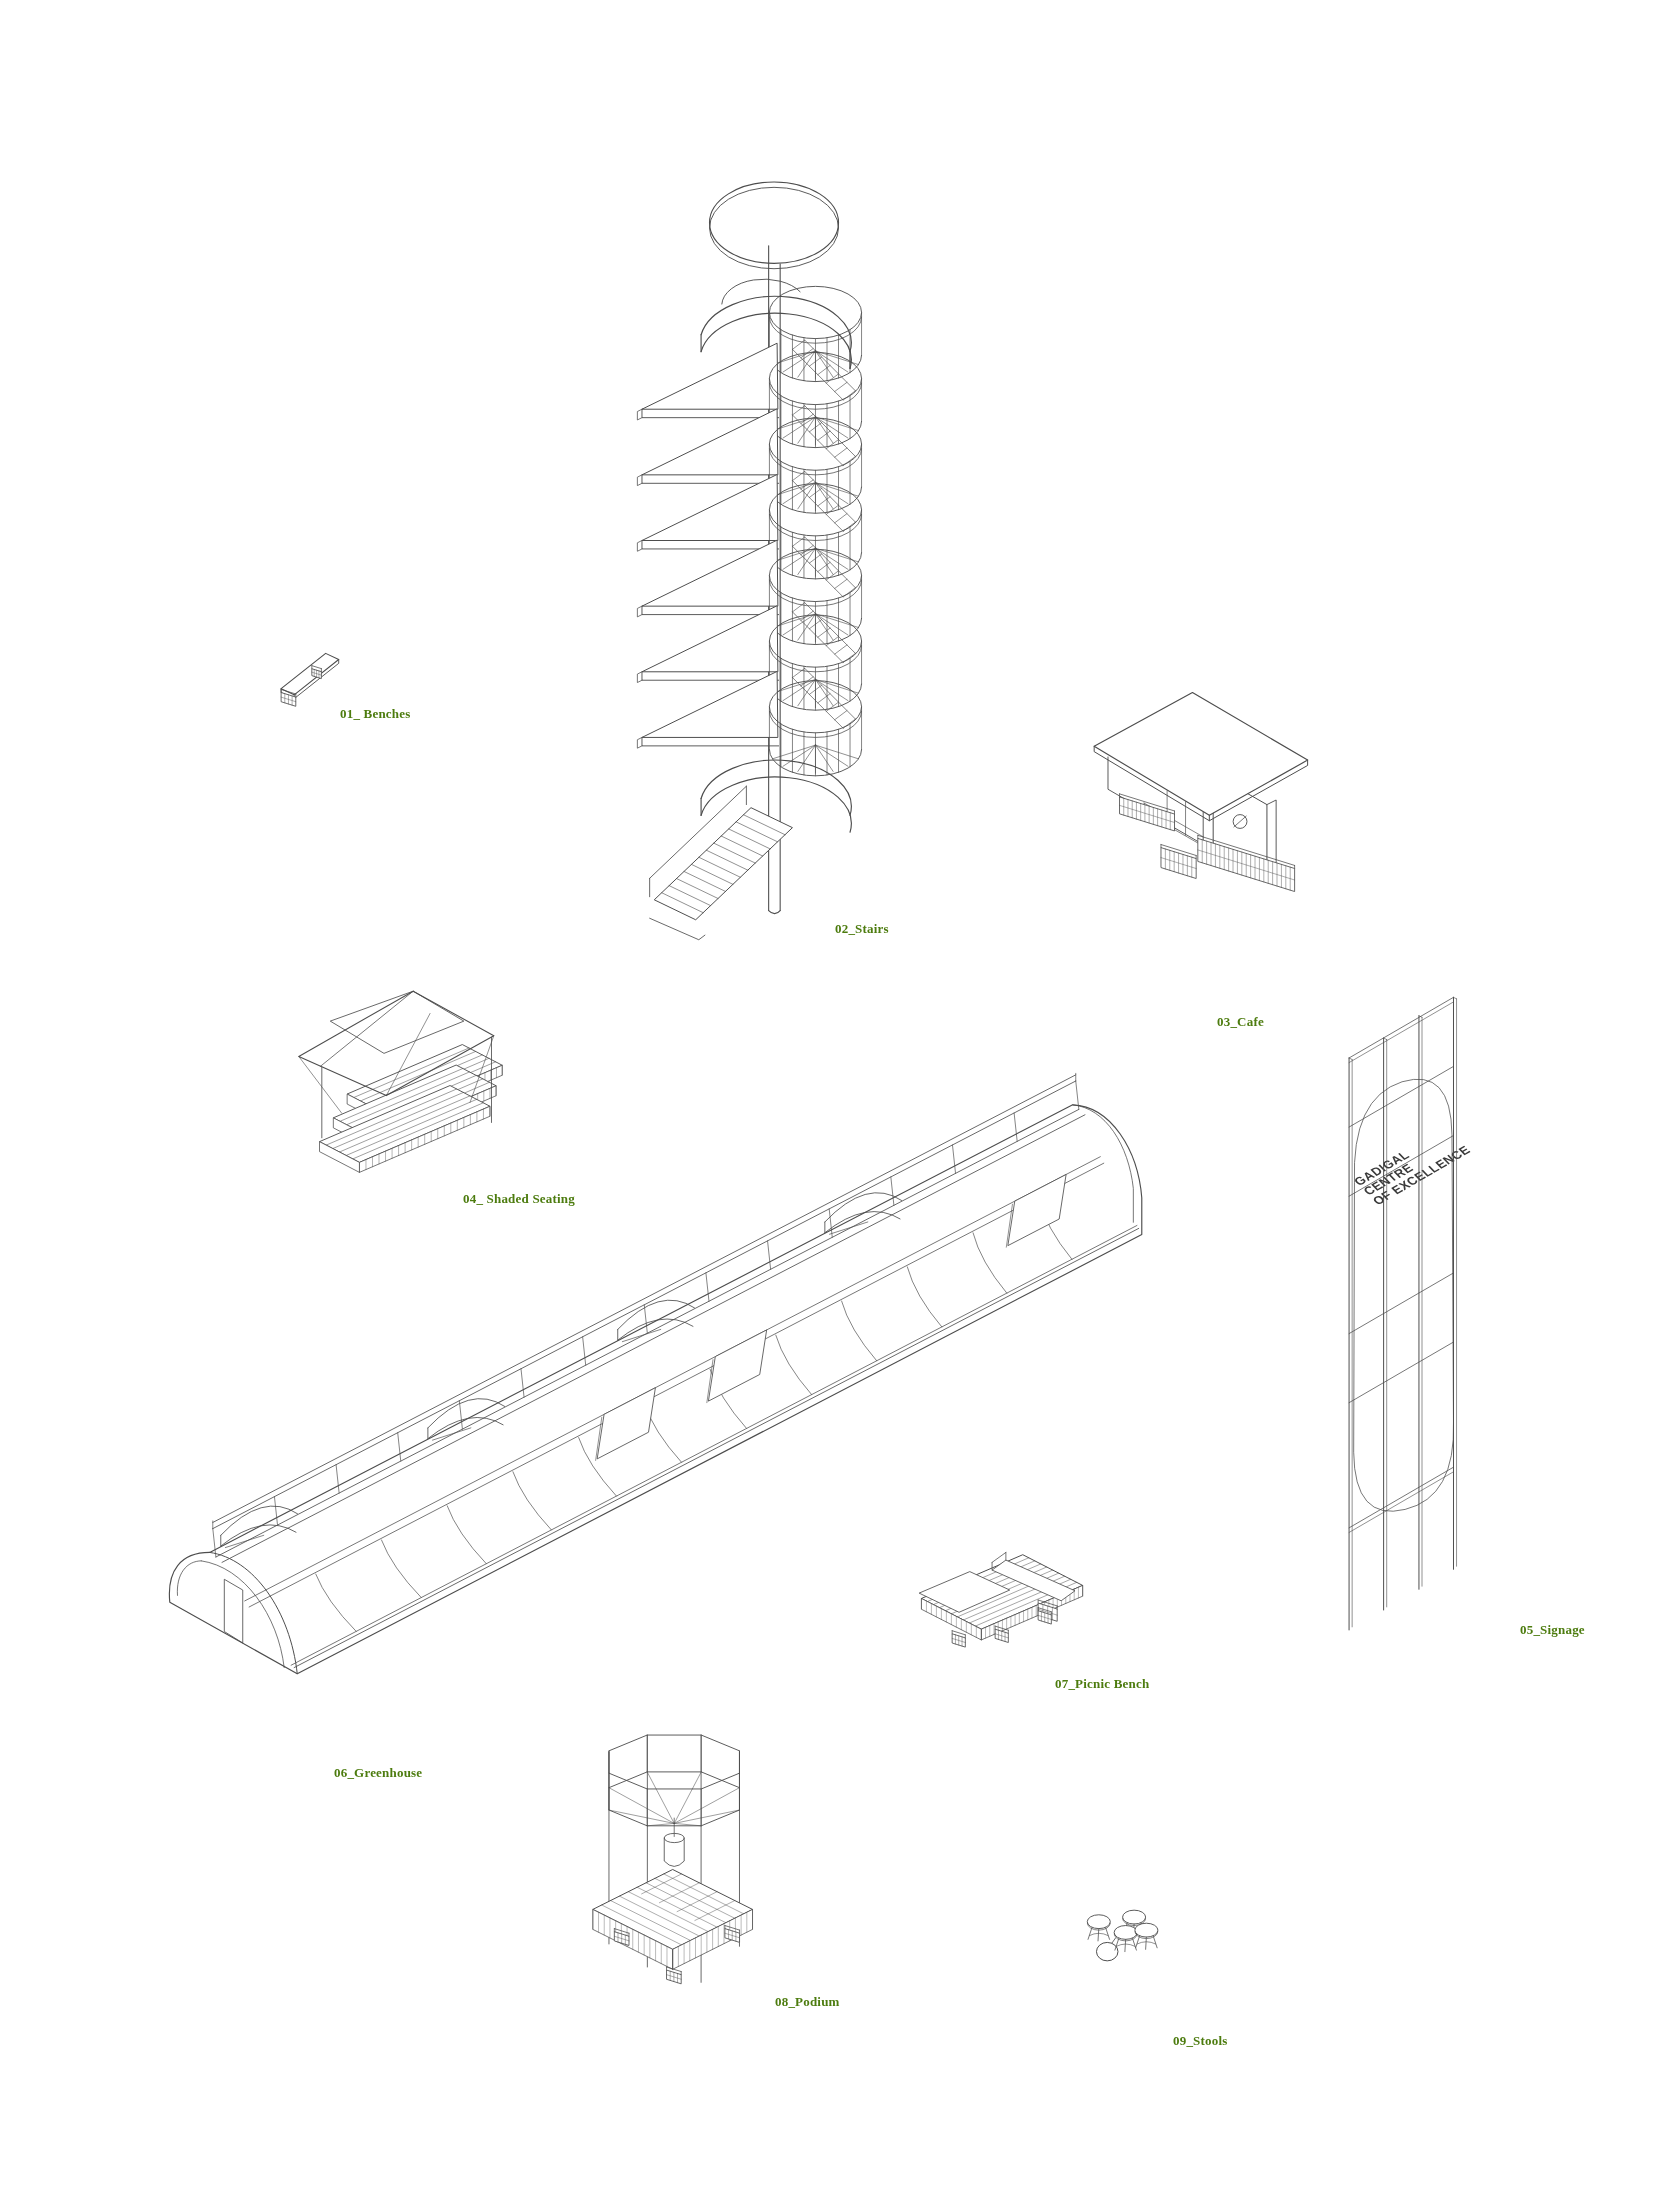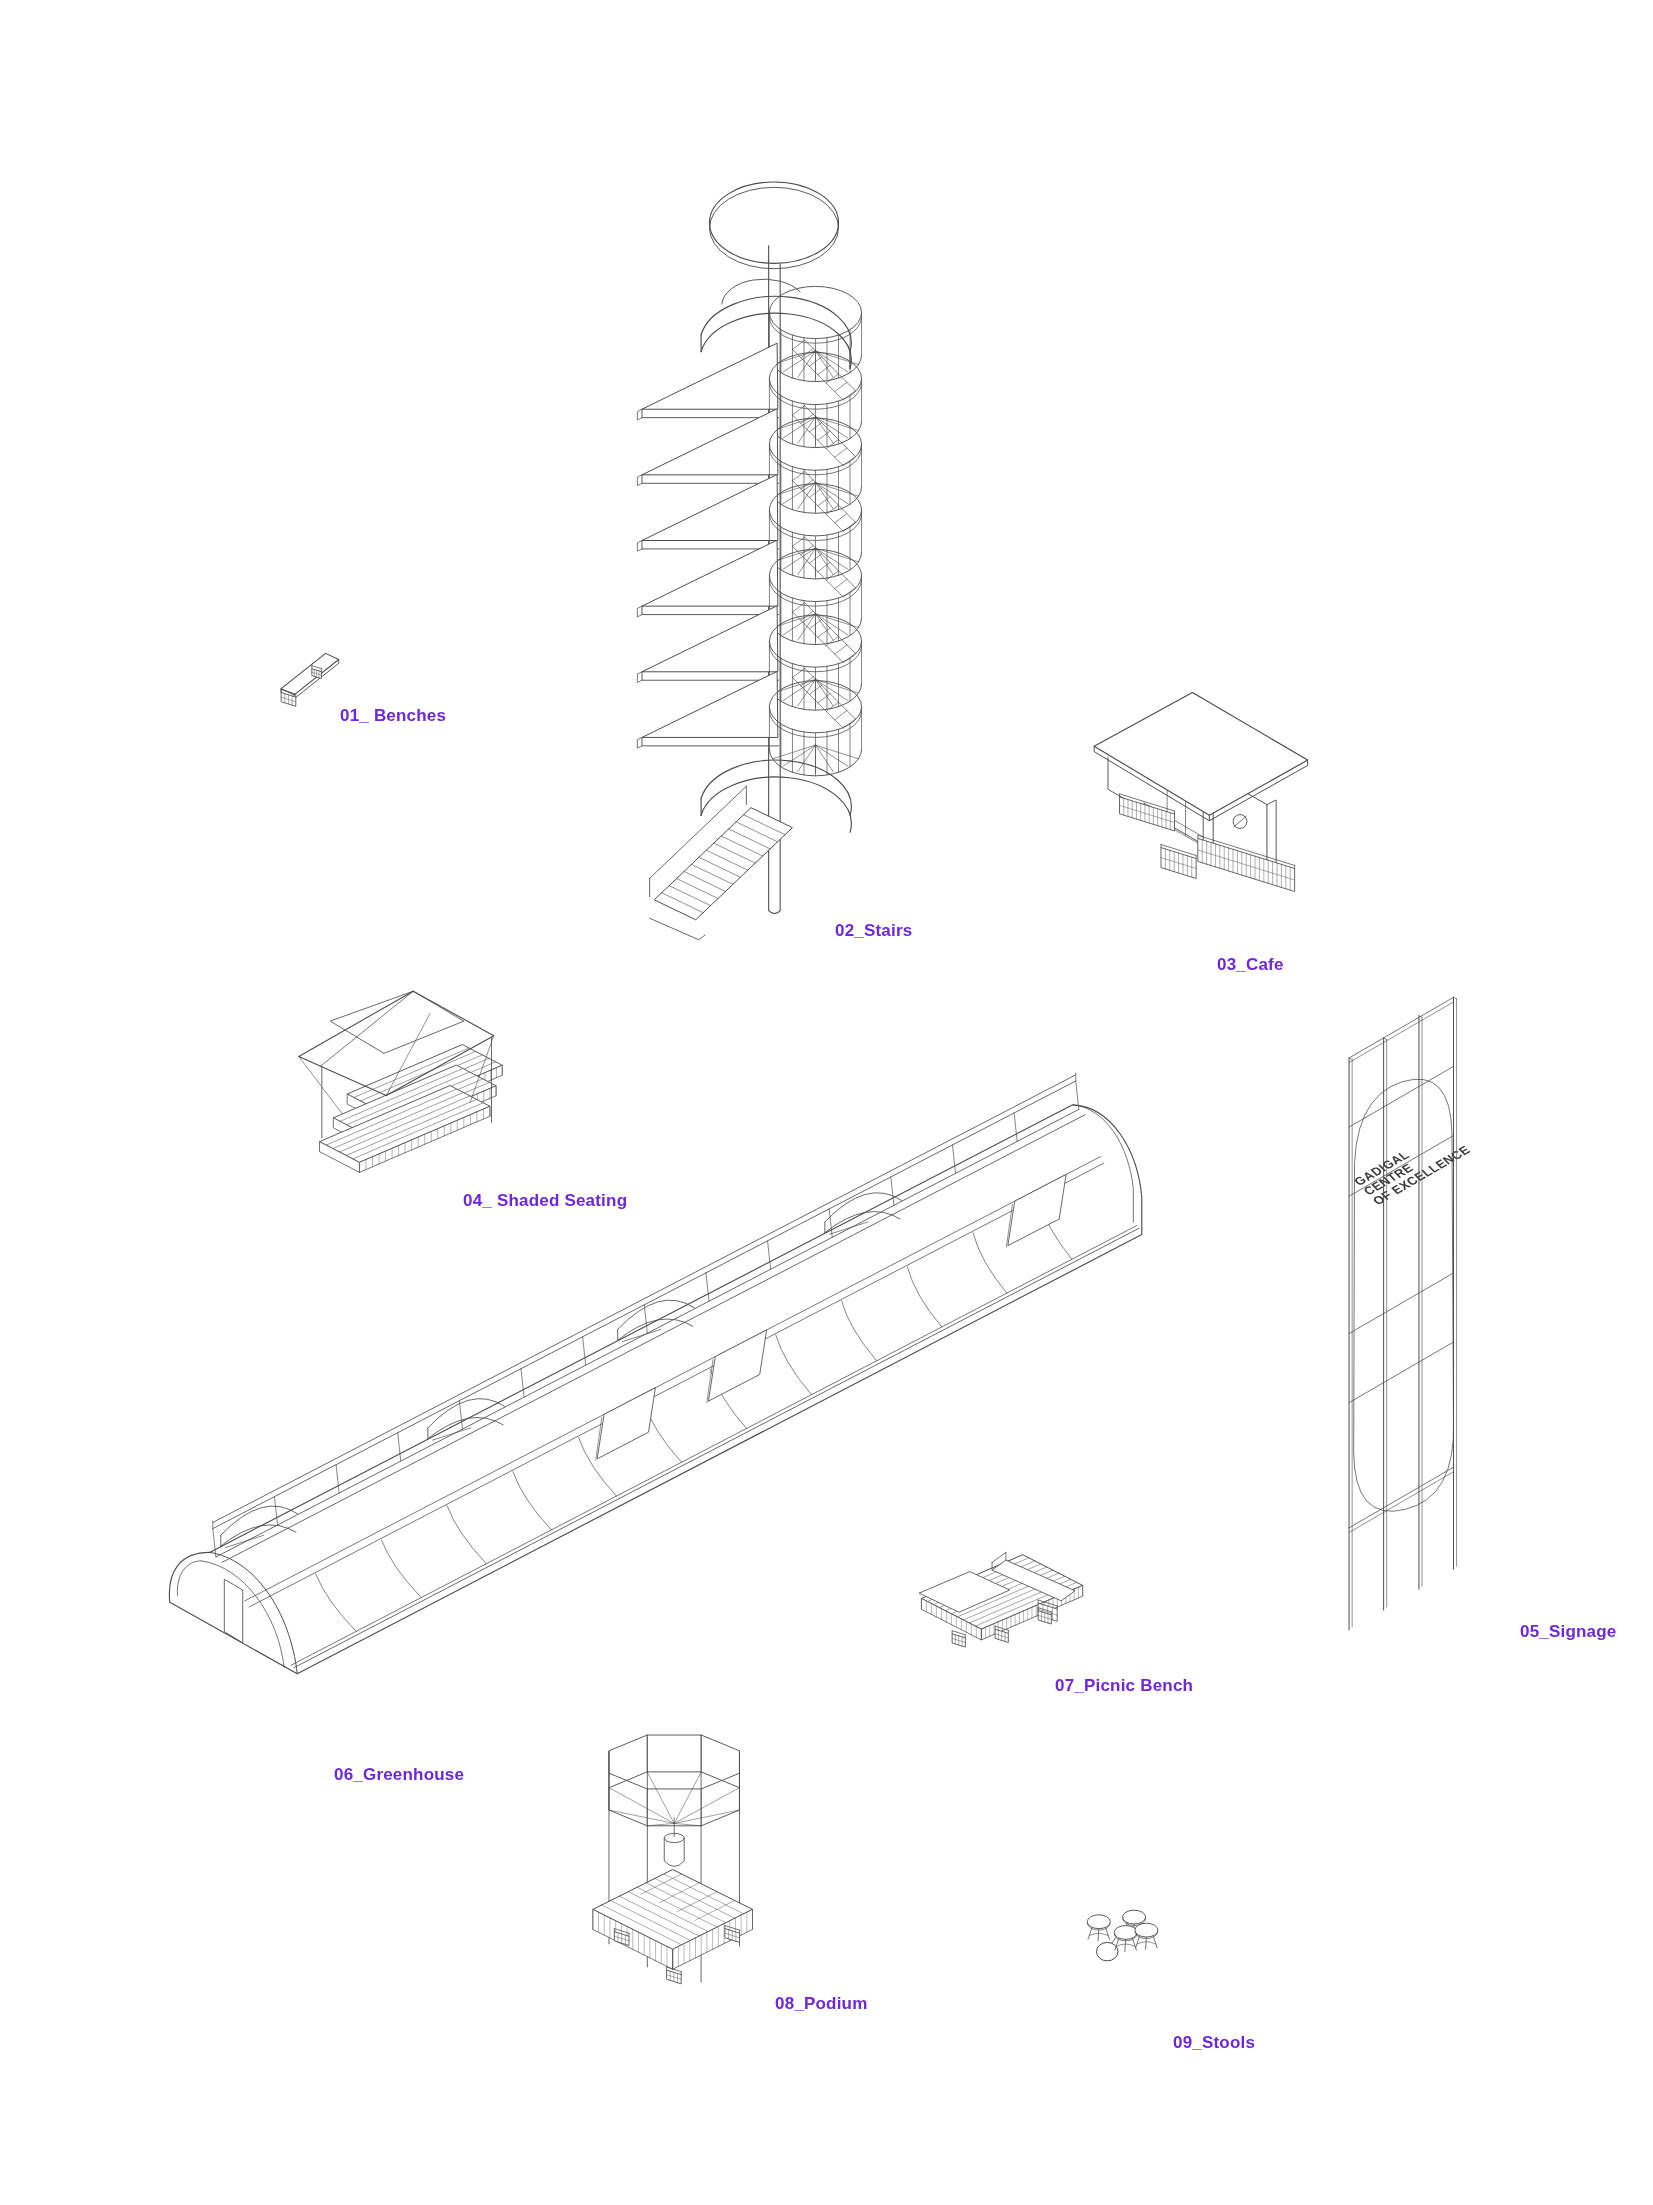--- a/index.html
+++ b/index.html
@@ -1,23 +1,23 @@
 <!DOCTYPE html>
 <html style="font-size:12.3px"><head>
 <meta charset="utf-8">
 <style>
   html,body{margin:0;padding:0;background:#ffffff;}
   .canvas{position:relative;width:1654px;height:2205px;background:#ffffff;overflow:hidden;}
   .canvas svg{position:absolute;left:0;top:0;}
   .fig-label{
     position:absolute;
-    font-family:Liberation Sans, sans-serif;
+    font-family:Liberation Serif, serif;
     font-weight:bold;
-    font-size:17px;
-    color:#6d28d9;
+    font-size:13px;
+    color:#4d7c0f;
     letter-spacing:0.2px;
     white-space:nowrap;
   }
 </style>
 </head>
 <body>
 
 <div class="canvas">
 
   <svg width="1654" height="2205" viewBox="0 0 2154 2872">
@@ -751,21 +751,21 @@
         <line x1="1502" y1="2522" x2="1507" y2="2537" stroke="#4d4d4d" stroke-width="1" stroke-linecap="round"></line>
         <line x1="1493" y1="2523" x2="1492" y2="2539" stroke="#4d4d4d" stroke-width="1" stroke-linecap="round"></line>
         <path d="M1481,2532 Q1493,2526 1505,2532" fill="none" stroke="#4d4d4d" stroke-width="0.8" stroke-linejoin="round" stroke-linecap="round"></path>
         <ellipse cx="1442" cy="2542" rx="14" ry="12" fill="none" stroke="#4d4d4d" stroke-width="1.3"></ellipse>
         <line x1="1448" y1="2531" x2="1453" y2="2524" stroke="#4d4d4d" stroke-width="1.1" stroke-linecap="round"></line>
       </g>
   </svg>
 
   <div class="fig-label" style="left:340px;top:706px;">01_ Benches</div>
   <div class="fig-label" style="left:835px;top:921px;text-align:right;">02_Stairs</div>
-  <div class="fig-label" style="left:1217px;top:955px;">03_Cafe</div>
+  <div class="fig-label" style="left:1217px;top:1014px;">03_Cafe</div>
   <div class="fig-label" style="left:463px;top:1191px;">04_ Shaded Seating</div>
   <div class="fig-label" style="left:1520px;top:1622px;">05_Signage</div>
   <div class="fig-label" style="left:334px;top:1728px;margin-top:37px;">06_Greenhouse</div>
   <div class="fig-label" style="left:1055px;top:1676px;">07_Picnic Bench</div>
   <div class="fig-label" style="left:775px;top:1994px;">08_Podium</div>
   <div class="fig-label" style="left:1173px;top:1985px;margin-top:48px;">09_Stools</div>
 </div>
 
 
 </body></html>

